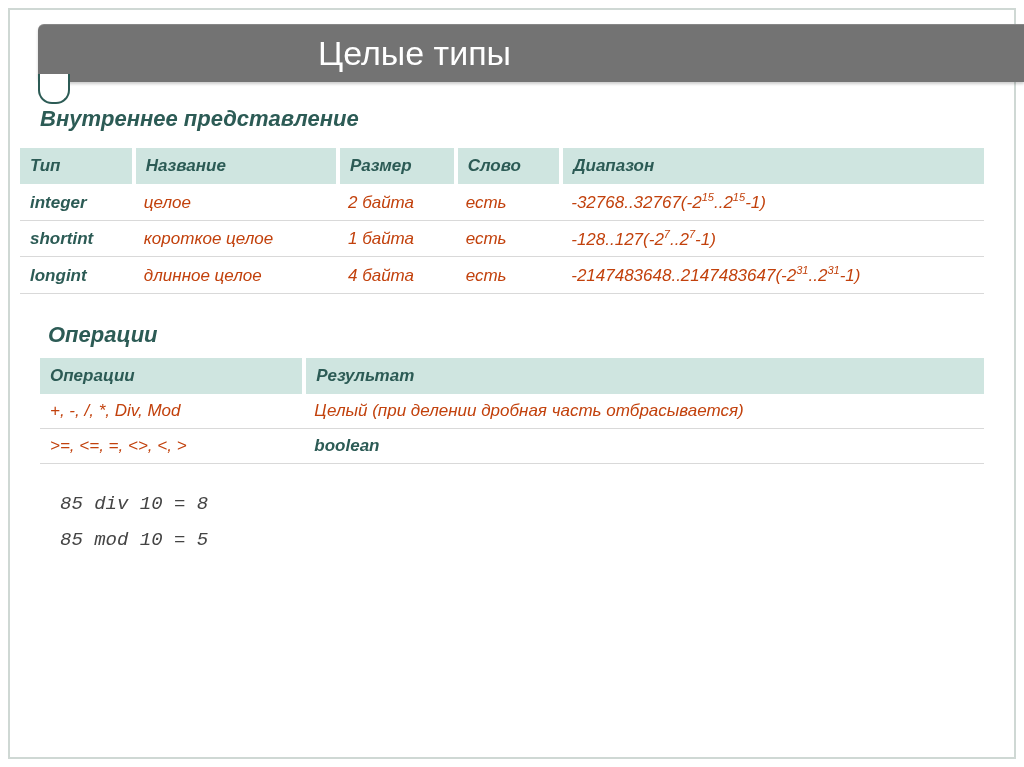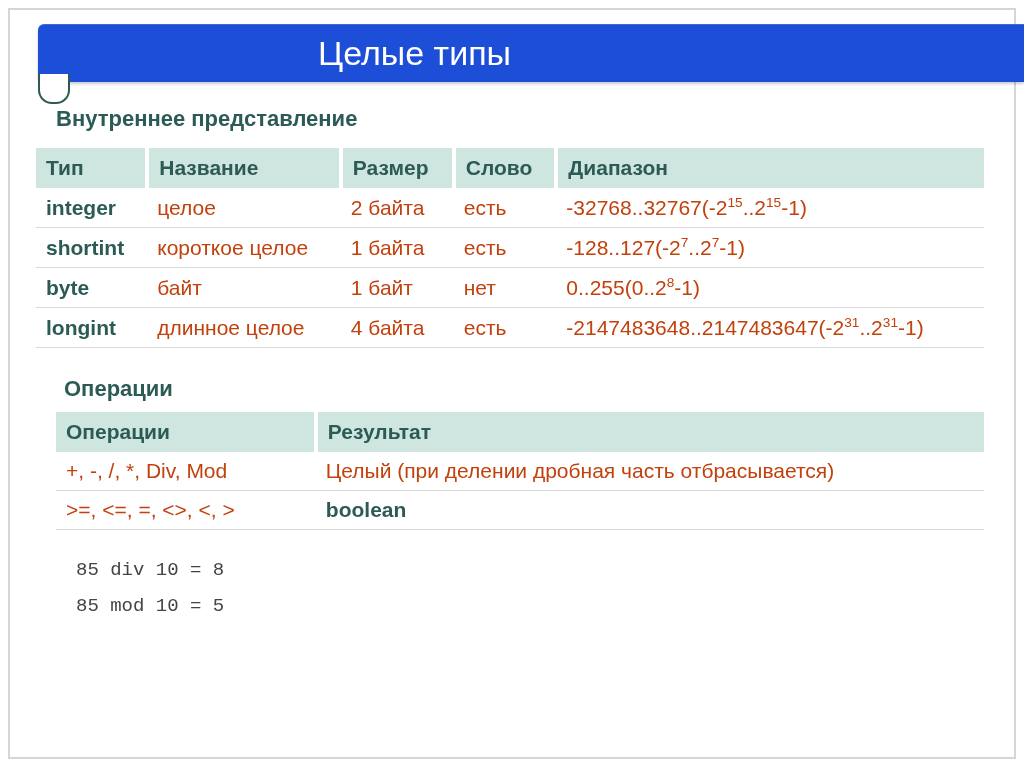--- a/index.html
+++ b/index.html
@@ -17,21 +17,21 @@
     left: 8px;
     right: 8px;
     bottom: 8px;
     border: 2px solid #cfd8d4;
   }
   .header-wrap {
     position: relative;
     margin-top: 24px;
   }
   .header-bar {
-    background: #1d4ed8;
+    background: #737373;
     height: 58px;
     margin-left: 38px;
     margin-right: 0;
     display: flex;
     align-items: center;
     padding-left: 280px;
     border-top-left-radius: 6px;
     border-bottom-left-radius: 6px;
     box-shadow: inset 0 1px 0 rgba(255,255,255,0.15), 0 2px 3px rgba(0,0,0,0.2);
   }
@@ -48,37 +48,38 @@
     height: 30px;
     background: #fff;
     border: 2px solid #2c5b55;
     border-top: none;
     border-top-left-radius: 0;
     border-bottom-left-radius: 14px;
     border-bottom-right-radius: 14px;
     border-right: 2px solid #2c5b55;
   }
   .content {
-    padding: 24px 40px 0 56px;
+    padding: 24px 40px 0 40px;
+    font-style: italic;
   }
   .section-title {
     color: #2c5b55;
     font-size: 22px;
     font-weight: bold;
     margin-bottom: 16px;
   }
   .section-title.ops {
     margin-top: 28px;
     margin-bottom: 10px;
     margin-left: 8px;
   }
   table {
     width: 100%;
     border-collapse: collapse;
-    font-size: 21px;
+    font-size: 17px;
   }
   table.types-table { margin-left: -20px; width: calc(100% + 20px); }
   th {
     background: #cfe5e0;
     color: #2c5b55;
     text-align: left;
     padding: 8px 10px;
     font-weight: bold;
     border-right: 4px solid #fff;
   }
@@ -137,27 +138,20 @@
           <td>-32768..32767(-2<sup>15</sup>..2<sup>15</sup>-1)</td>
         </tr>
         <tr>
           <td class="type-name">shortint</td>
           <td>короткое целое</td>
           <td>1 байта</td>
           <td>есть</td>
           <td>-128..127(-2<sup>7</sup>..2<sup>7</sup>-1)</td>
         </tr>
         <tr>
-          <td class="type-name">byte</td>
-          <td>байт</td>
-          <td>1 байт</td>
-          <td>нет</td>
-          <td>0..255(0..2<sup>8</sup>-1)</td>
-        </tr>
-        <tr>
           <td class="type-name">longint</td>
           <td>длинное целое</td>
           <td>4 байта</td>
           <td>есть</td>
           <td>-2147483648..2147483647(-2<sup>31</sup>..2<sup>31</sup>-1)</td>
         </tr>
       </tbody>
   </table>
 
   <div class="section-title ops">Операции</div>

